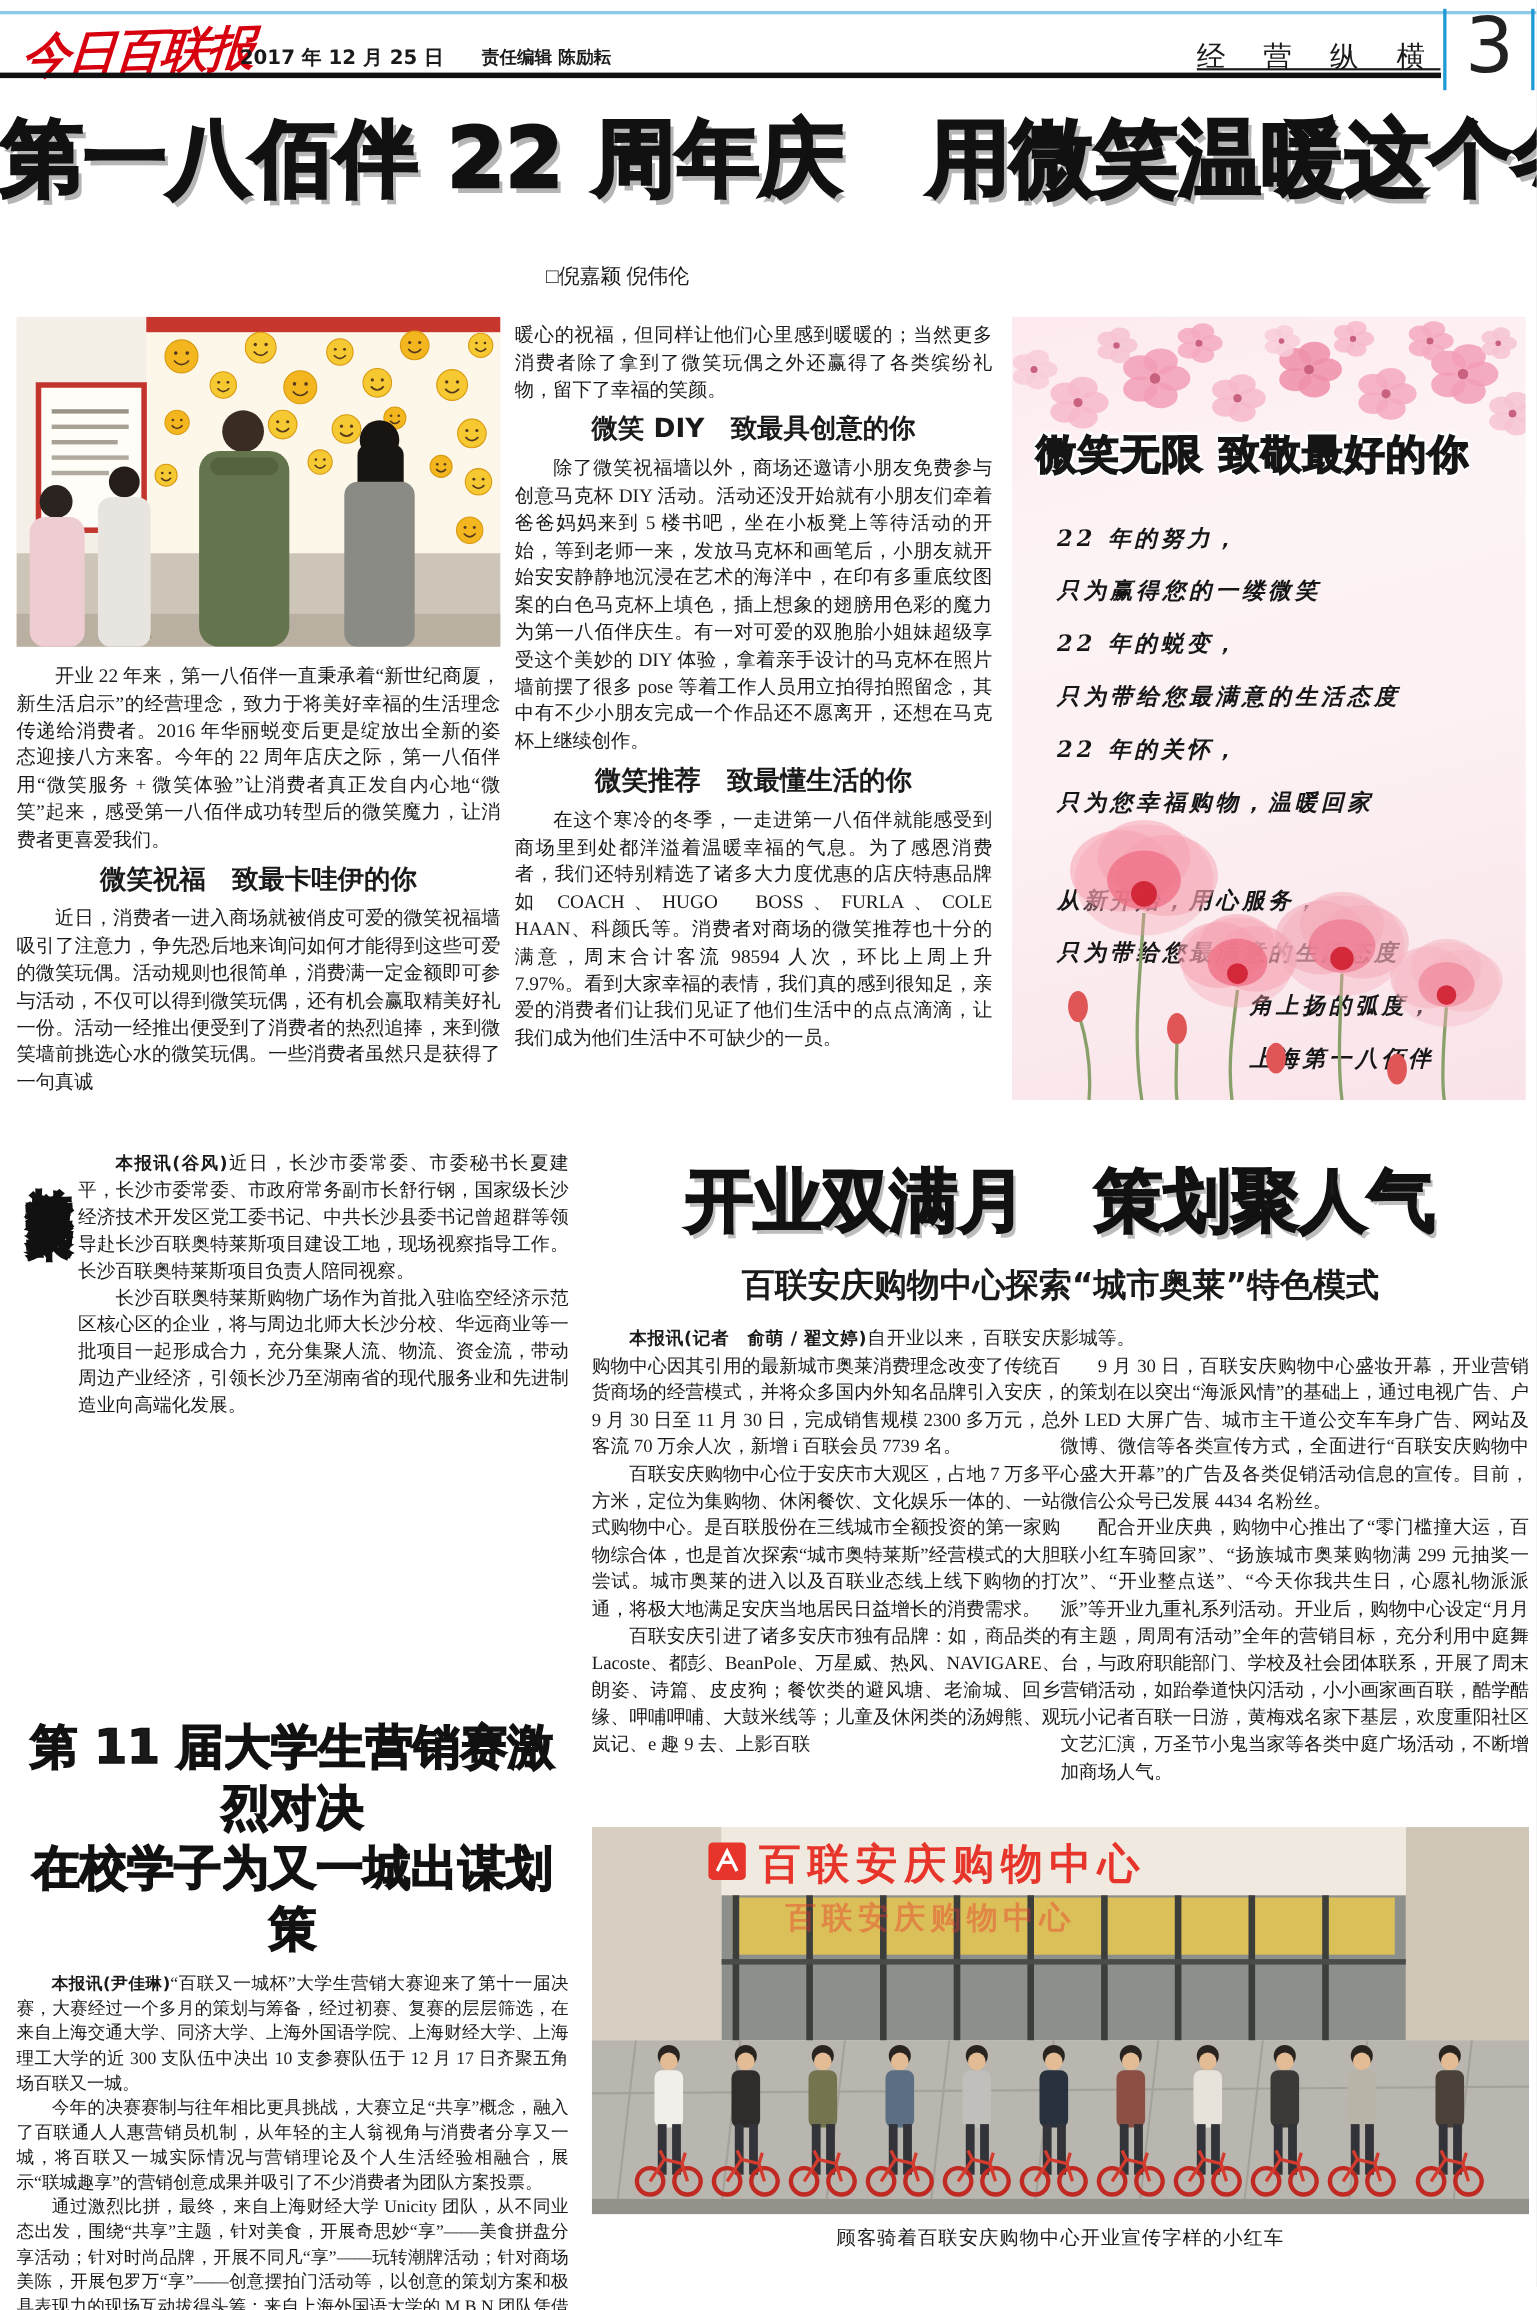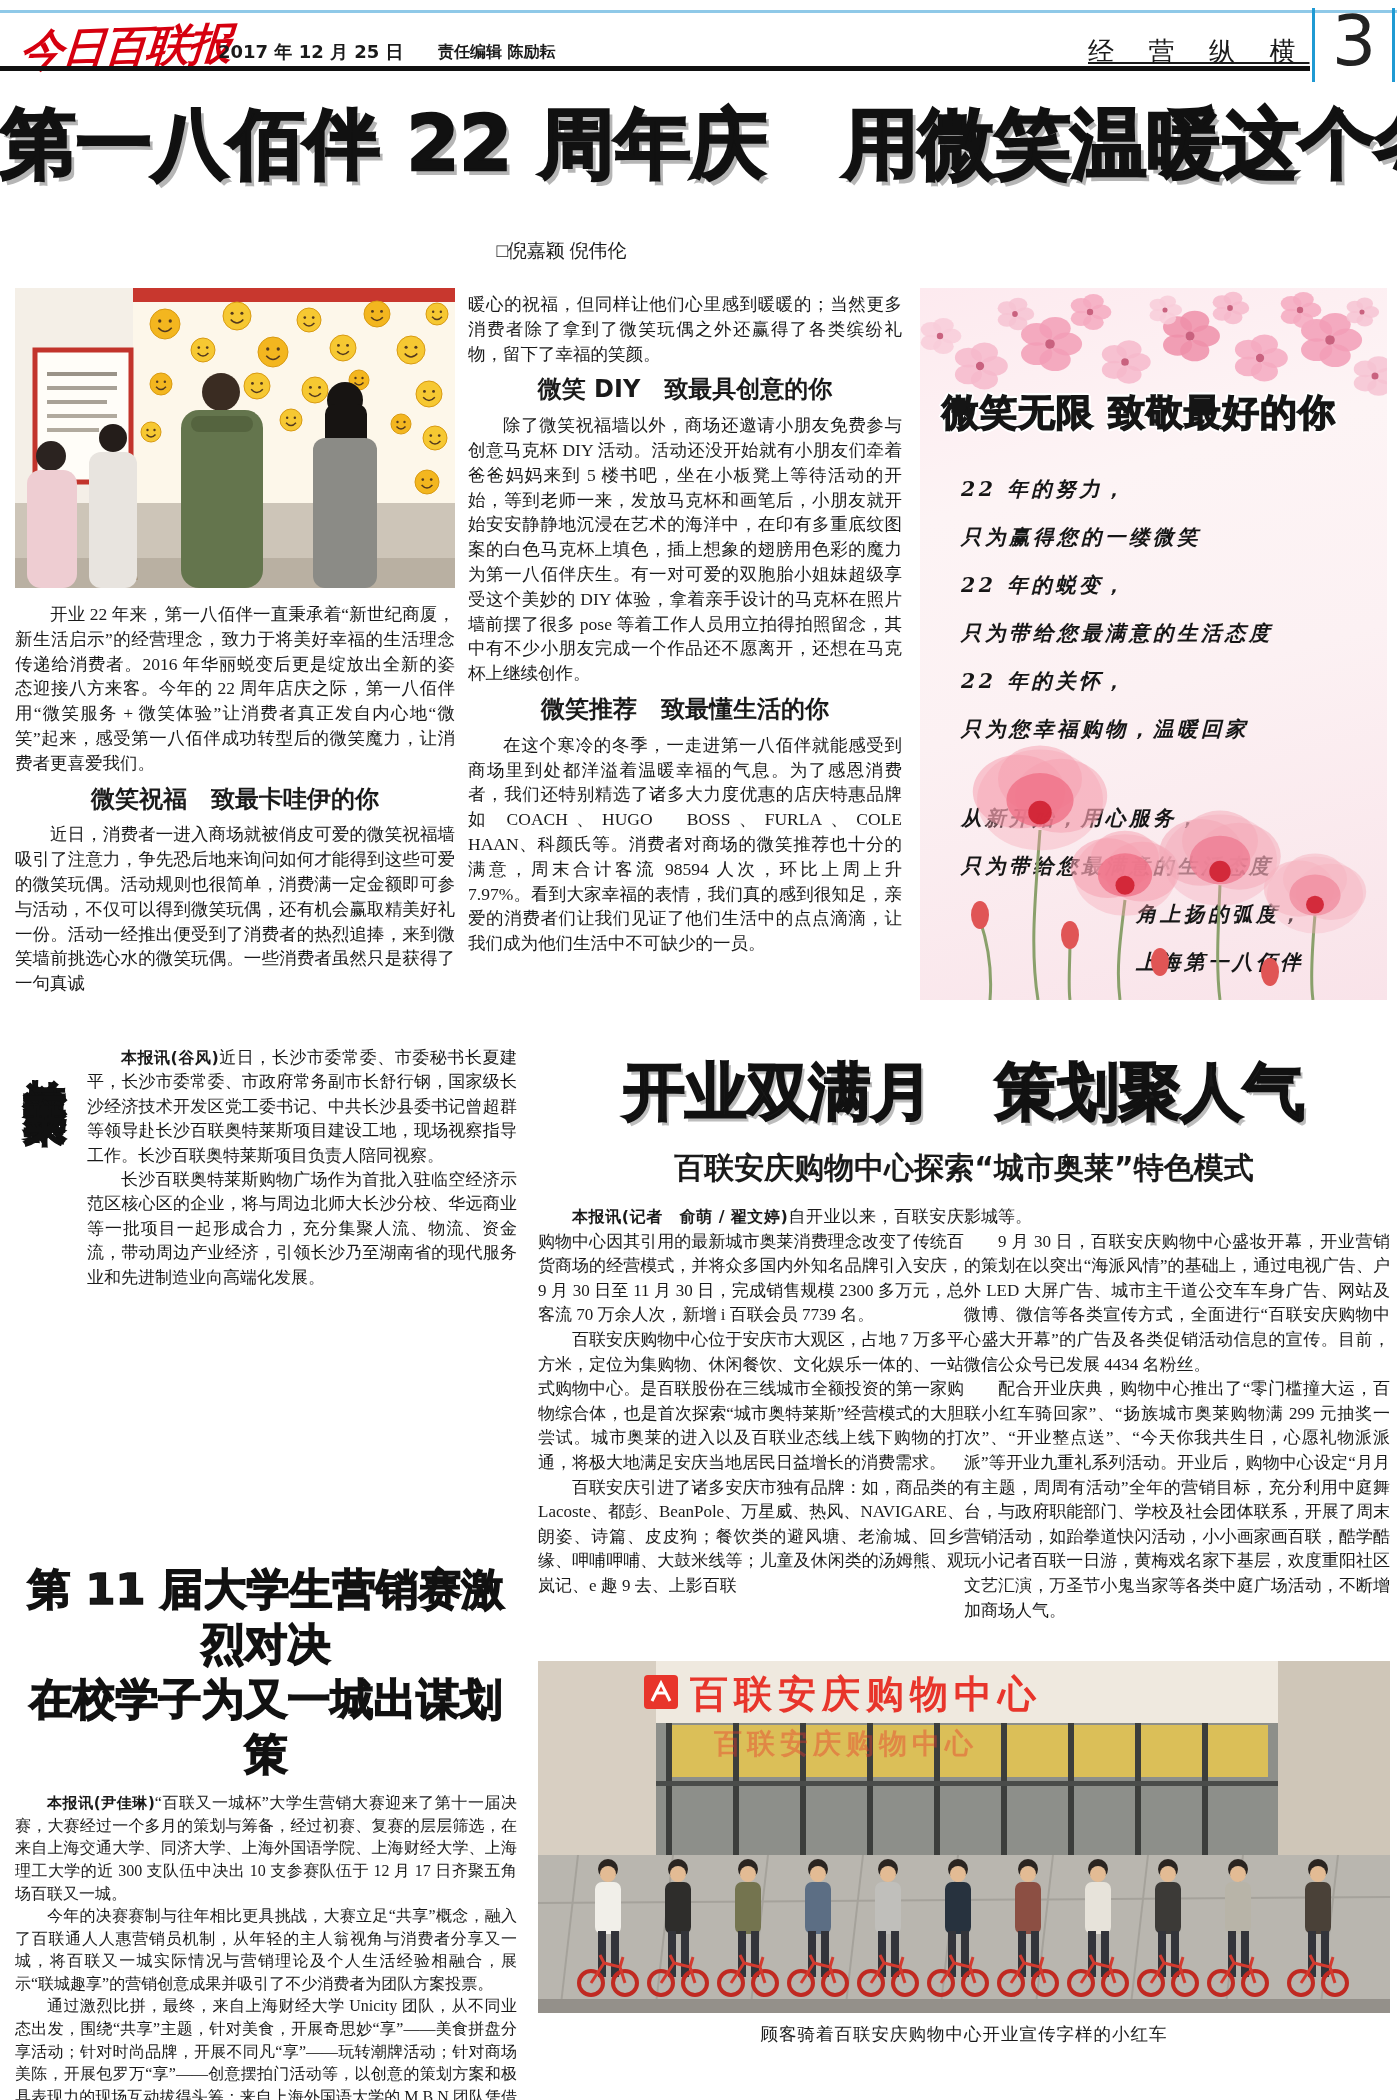--- a/index.html
+++ b/index.html
@@ -38,21 +38,21 @@
   .poster-title{position:absolute;left:22px;top:100px;width:430px;font-size:37px;font-weight:900;
      letter-spacing:1px;color:#151515;-webkit-text-stroke:1.5px #151515;white-space:nowrap;
      text-shadow:0 0 4px #fff,2px 2px 0 #fff,-2px 2px 0 #fff,2px -2px 0 #fff,-2px -2px 0 #fff,0 3px 0 #fff,0 -3px 0 #fff,3px 0 0 #fff,-3px 0 0 #fff;}
   .poem{position:absolute;left:30px;top:172px;width:420px;font-size:20.5px;line-height:37px;
      font-style:italic;font-weight:bold;letter-spacing:3.5px;color:#161616;
      font-family:"DejaVu Serif","Liberation Serif",serif;}
   .poem p{margin:11px;}
   .poem .gap{height:30px;}
   .poem .ind{margin-left:186px;}
   
-  .changsha{left:15px;top:1046px;width:502px;display:flex;gap:16px;}
+  .changsha{left:15px;top:1046px;width:502px;display:flex;}
   .vert-head{writing-mode:vertical-rl;font-size:42px;line-height:1.25;font-weight:900;
      -webkit-text-stroke:1.5px #111;letter-spacing:2px;height:506px;flex:0 0 56px;}
   .changsha-txt{flex:1;font-size:17px;line-height:24.4px;}
   .contest{left:15px;top:1562px;width:502px;}
   .contest-head{text-align:center;font-size:43px;line-height:1.28;font-weight:900;
      -webkit-text-stroke:1.5px #111;margin:0 0 10px 0;}
   .contest-txt{font-size:16px;line-height:22.6px;}
   .anqing{left:538px;top:1050px;width:852px;}
   .anqing-head{text-align:center;font-size:62px;font-weight:900;-webkit-text-stroke:2px #111;
      text-shadow:3px 4px 0 rgba(90,90,90,.4);margin:0;white-space:nowrap;}

